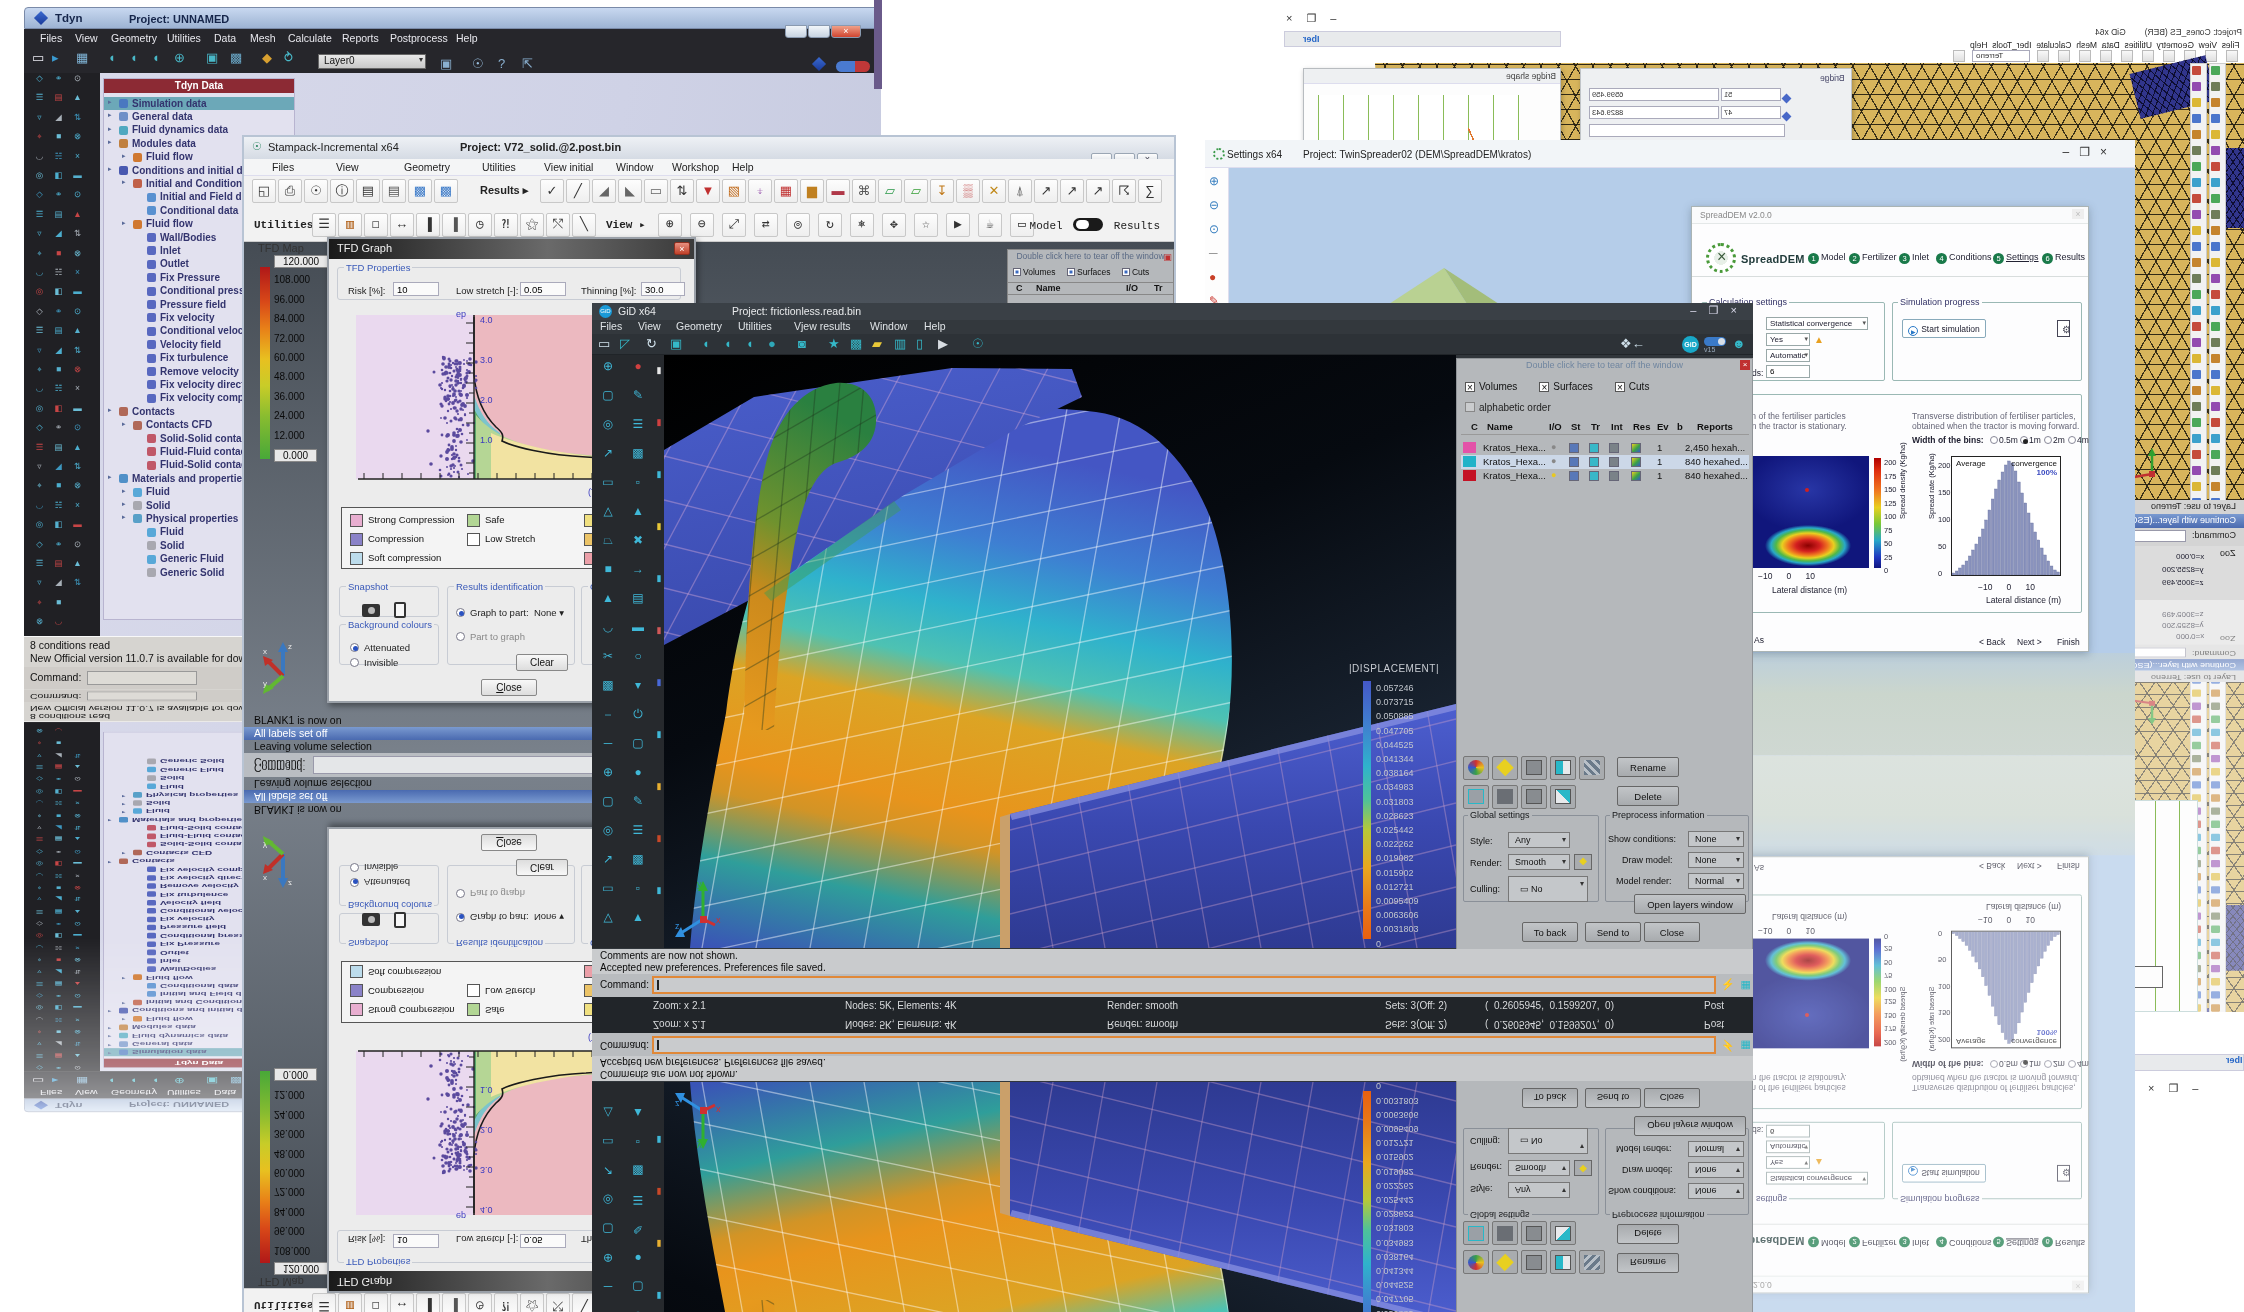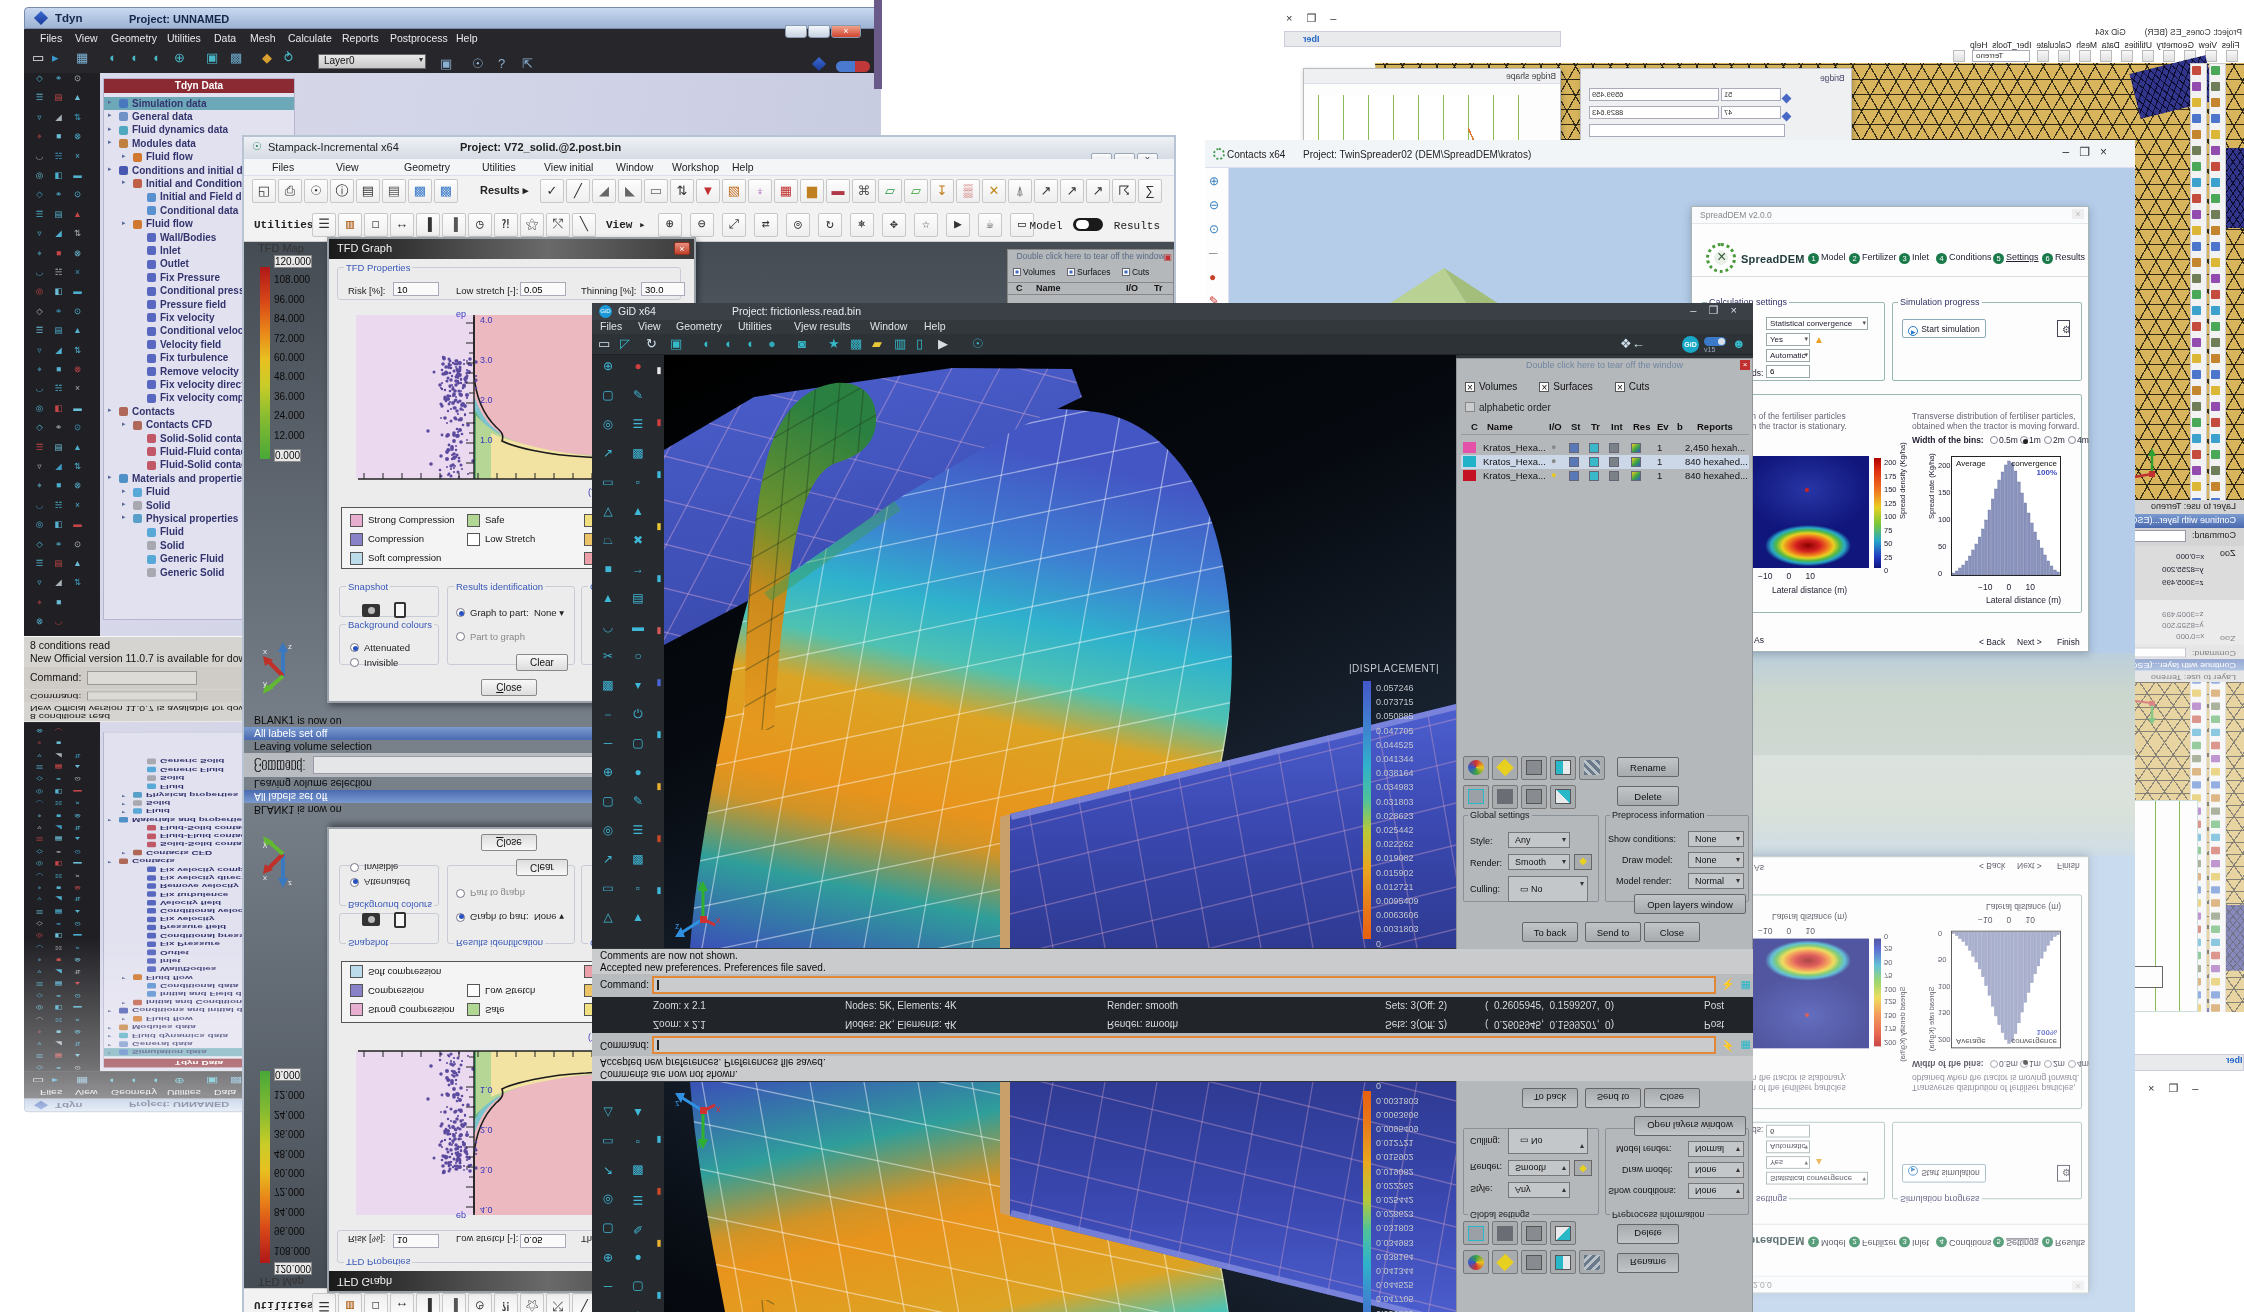--- a/index.html
+++ b/index.html
@@ -55,21 +55,21 @@
 .s-ic { position:absolute; top:3px; width:24px; height:24px; border:1px solid #c8c8c8; background:linear-gradient(#fdfdfd,#eee); border-radius:2px; font-size:13px; text-align:center; line-height:22px; }
 .s-lbl { position:absolute; top:8px; font-size:11px; font-weight:bold; color:#222; }
 .s-model { position:absolute; right:14px; top:8px; font-size:11px; color:#222; }
 .s-togg { display:inline-block; width:30px; height:13px; background:#1a1a1a; border-radius:7px; position:relative; vertical-align:-2px; margin:0 4px; }
 .s-togg:after { content:""; position:absolute; left:3px; top:2px; width:13px; height:9px; background:#fff; border-radius:5px; }
 .s-client { position:absolute; left:0; top:105px; width:930px; height:525px; background:linear-gradient(#454c54,#7a828c); overflow:hidden; }
 .s-map { position:absolute; left:6px; top:0; width:70px; height:380px; }
 .s-maplbl { position:absolute; left:8px; top:0; font-size:11px; color:#333; }
 .s-mapbar { position:absolute; left:10px; top:25px; width:10px; height:192px; background:linear-gradient(#b01818,#d84818 18%,#e88018 32%,#e8c020 48%,#c8cc28 62%,#88bc30 78%,#48a838 100%); }
 .s-mapv { position:absolute; left:24px; font-size:10px; color:#0a0a0a; }
-.s-vbox { background:#e8e8e8; border:1px solid #888; padding:0 0; }
+.s-vbox { background:#e8e8e8; border:1px solid #888; padding:0 8px; }
 .s-panel { position:absolute; left:763px; top:7px; width:167px; height:192px; background:#b5b8bb; border:1px solid #888; }
 .s-phead { position:absolute; left:0; top:0; width:100%; height:13px; background:#b5b8bb; font-size:8.5px; color:#5a6a85; text-align:center; line-height:13px; white-space:nowrap; overflow:hidden; }
 .redbx { position:absolute; right:1px; top:1px; color:#c03030; font-size:9px; font-style:normal; }
 .s-pchk { position:absolute; left:5px; top:17px; font-size:8.5px; color:#111; white-space:nowrap; }
 .cb7 { display:inline-block; width:8px; height:8px; background:#fff; border:1px solid #667; vertical-align:-1px; margin-right:2px; box-shadow:inset 0 0 0 1.5px #fff, inset 0 0 0 3px #3a6ac0; }
 .s-pth { position:absolute; left:0; top:32px; width:100%; height:13px; border-top:1px solid #888; border-bottom:1px solid #888; }
 .s-pth b { position:absolute; top:0; font-size:9px; color:#111; }
 .s-axes { position:absolute; left:17px; top:398px; }
 .s-msg1 { position:absolute; left:10px; top:472px; font-size:10.5px; color:#0a0a0a; }
 .s-msg2 { position:absolute; left:0; top:485px; width:100%; height:13px; background:linear-gradient(#7a9ad0,#4a6ab0); color:#fff; font-size:10.5px; padding-left:10px; }
@@ -2014,21 +2014,21 @@
               <span class="d-btn" style="left:152px;top:420px;width:56px;position:absolute"><u>C</u>lose</span>
             </div>
           </div>
         </div>
       </div>
     </div>
     <div class="win" style="left:1205px;top:140px;width:930px;height:615px;z-index:4">
       <div class="pw">
         <div class="p-title">
           <span class="p-swirl"></span>
-          <span class="p-name">Contacts x64</span>
+          <span class="p-name">Settings x64</span>
           <span class="p-proj">Project: TwinSpreader02 (DEM\SpreadDEM\kratos)</span>
           <span class="p-btns">–&nbsp;&nbsp;&nbsp;❐&nbsp;&nbsp;&nbsp;×</span>
         </div>
         <div class="p-scene">
           <div class="p-ground"></div>
           <svg class="p-pyr" width="110" height="36" viewBox="0 0 110 36">
             <polygon points="55,0 0,36 78,36" fill="#b9d192"></polygon>
             <polygon points="55,0 78,36 110,36" fill="#a3bd7a"></polygon>
           </svg>
         </div>

